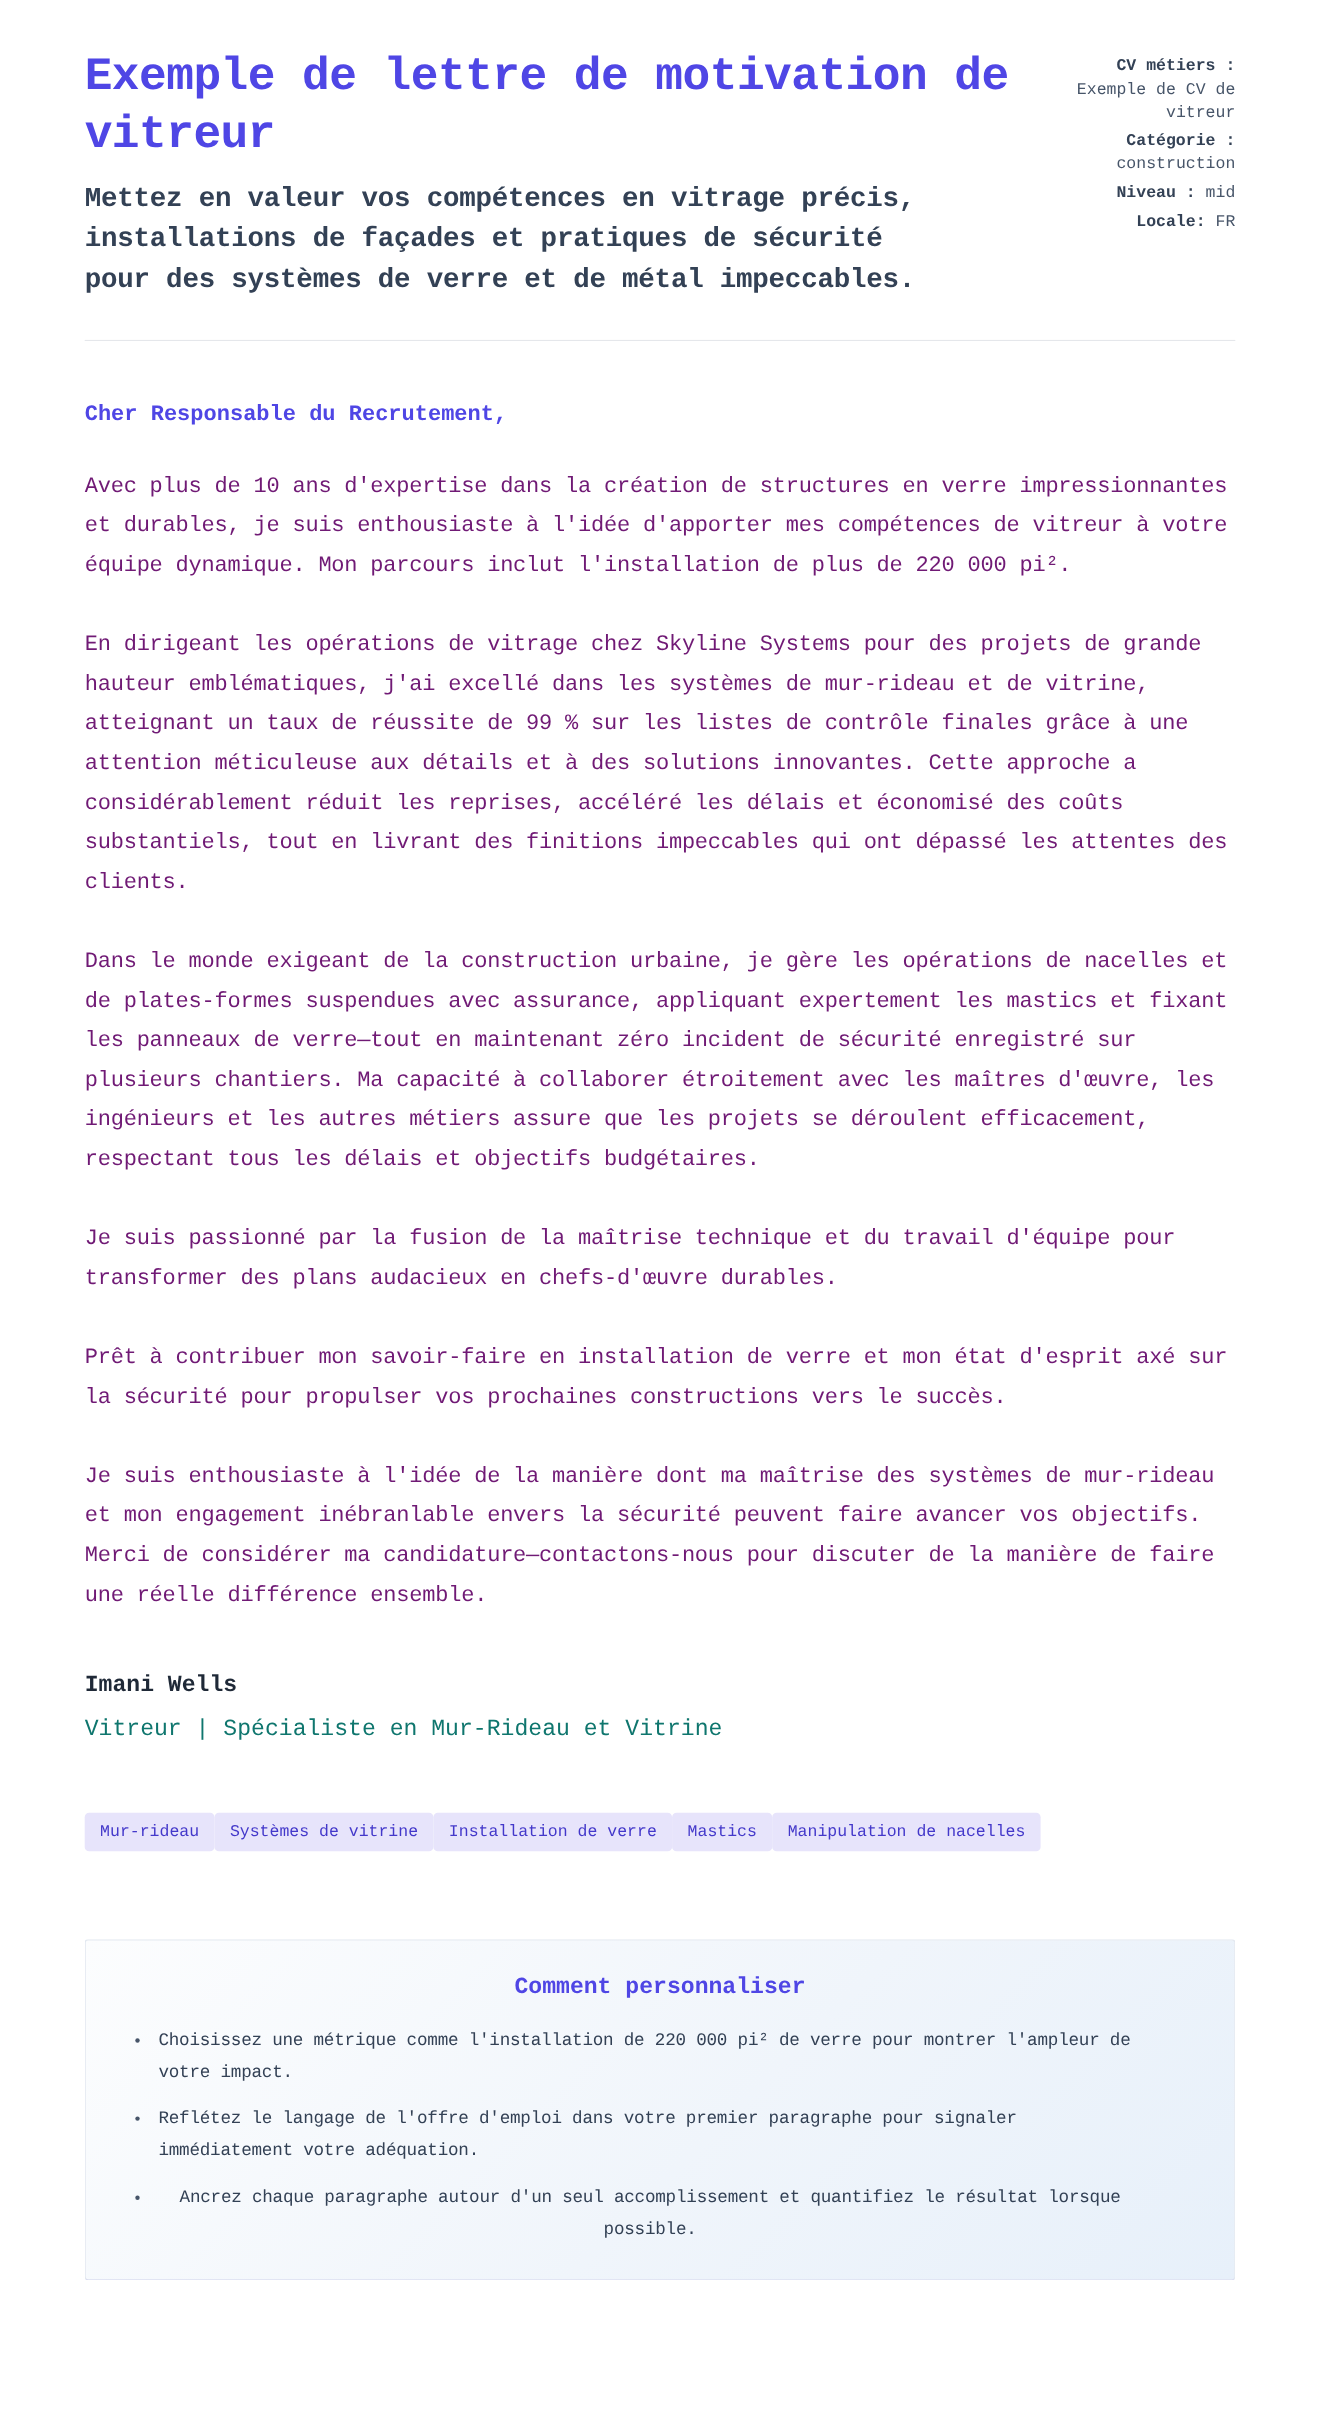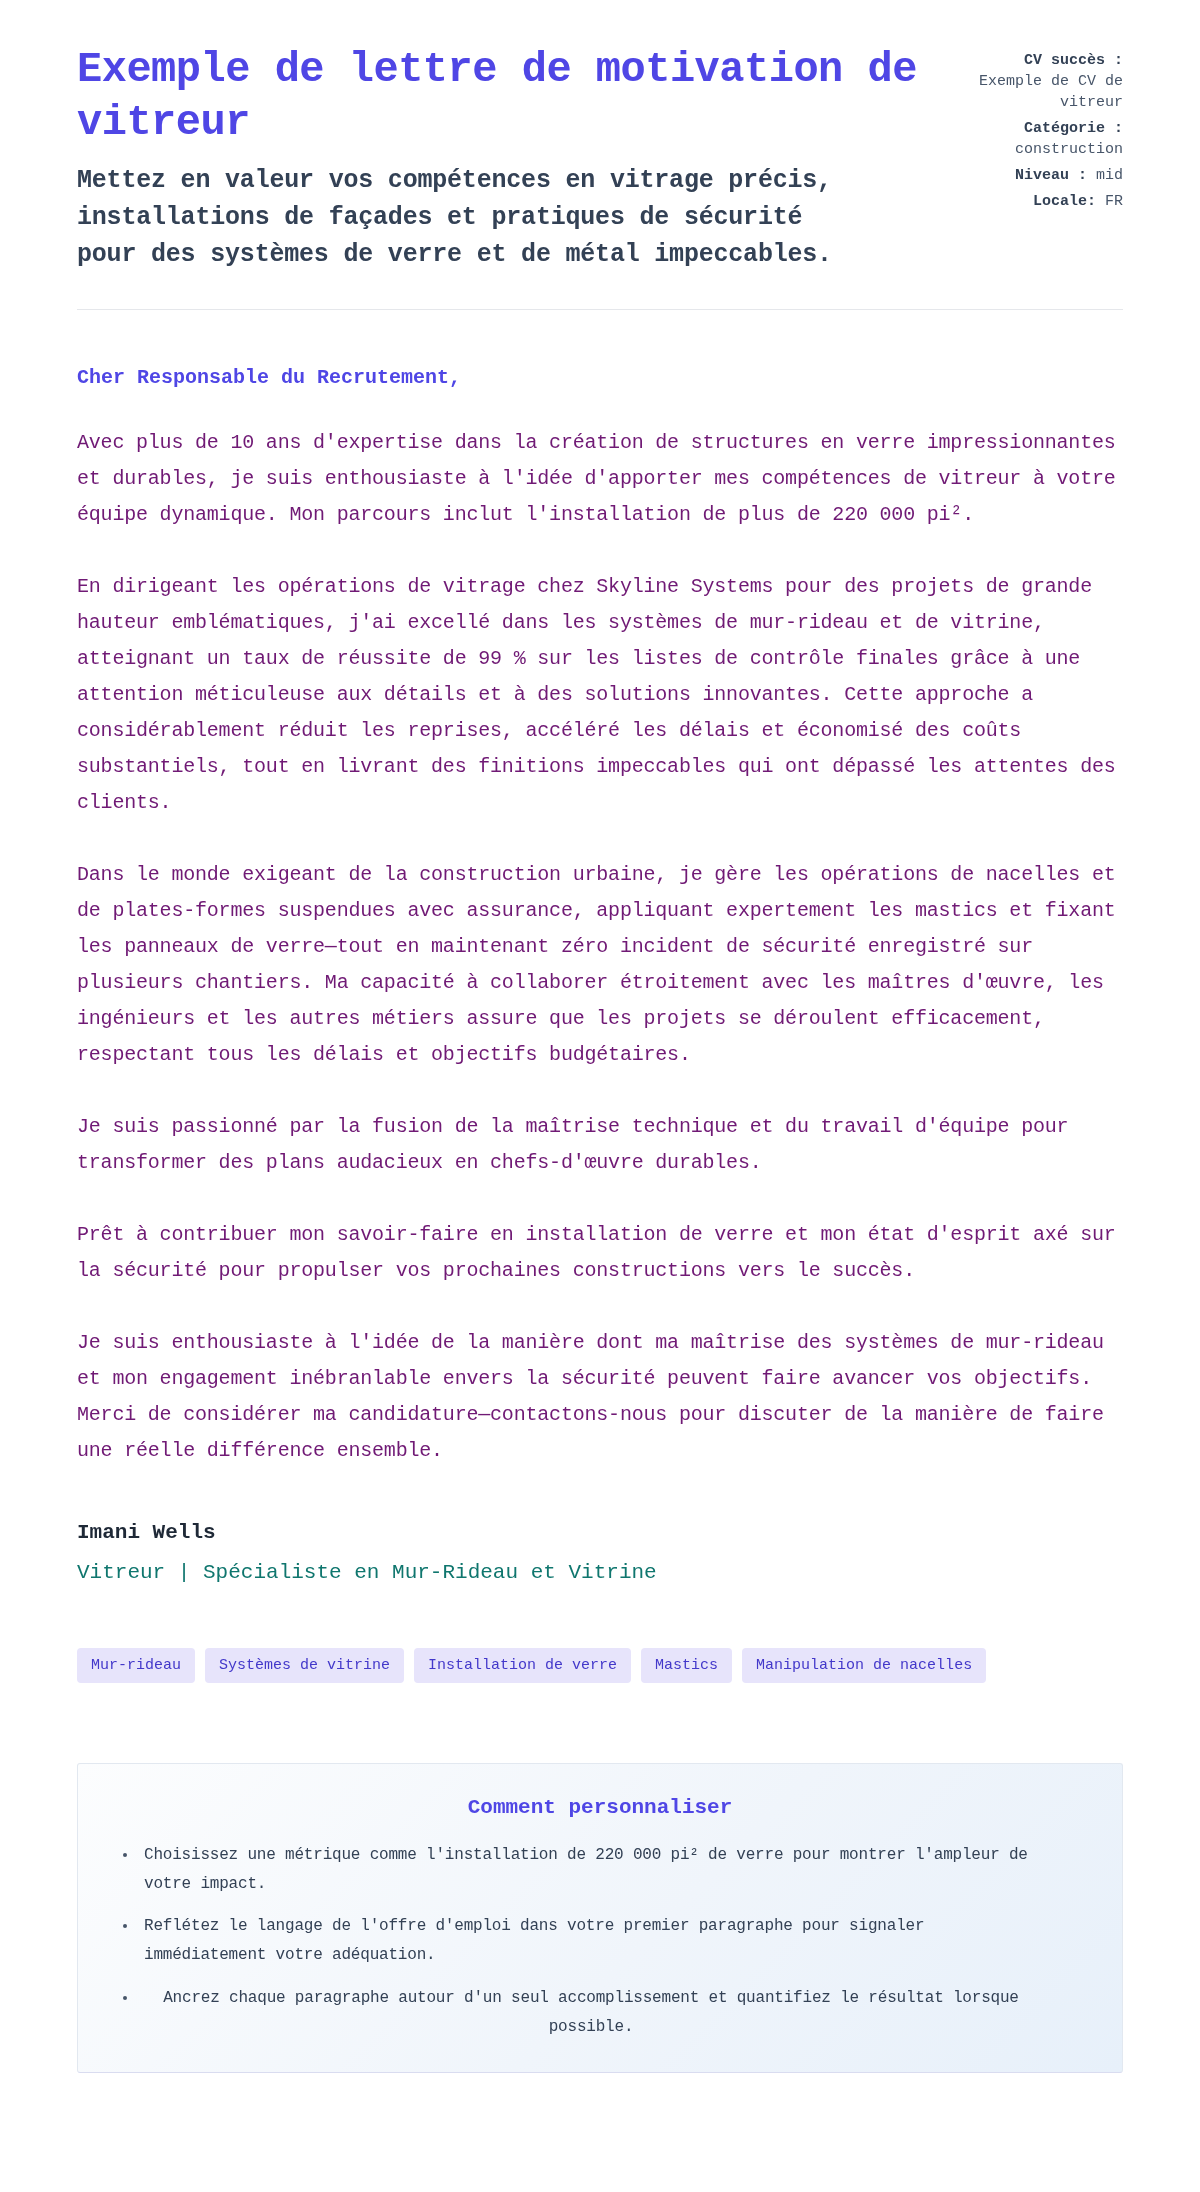--- a/index.html
+++ b/index.html
@@ -86,21 +86,20 @@
     margin-top: 17px;
     font-size: 21px;
     color: #0f766e;
   }
 
   
   .tags {
     margin-top: 64px;
     display: flex;
     flex-wrap: wrap;
-    gap: 10px;
   }
   .tag {
     display: inline-block;
     background: #e7e4fb;
     color: #4338ca;
     font-size: 15px;
     line-height: 1;
     padding: 10px 14px;
     border-radius: 4px;
     white-space: nowrap;
@@ -143,21 +142,21 @@
 
 <div class="container">
 
   <header class="header">
     <div class="header-left">
       <h1 class="page-title">Exemple de lettre de motivation de vitreur</h1>
       <p class="page-subtitle">Mettez en valeur vos compétences en vitrage précis, installations de façades et pratiques de sécurité pour des systèmes de verre et de métal impeccables.</p>
     </div>
     <aside class="meta">
       <div class="meta-row block">
-        <span class="lbl">CV succès :</span>
+        <span class="lbl">CV métiers :</span>
         <span class="val">Exemple de CV de vitreur</span>
       </div>
       <div class="meta-row block">
         <span class="lbl">Catégorie :</span>
         <span class="val">construction</span>
       </div>
       <div class="meta-row inline">
         <span class="lbl">Niveau :</span>
         <span class="val">mid</span>
       </div>

